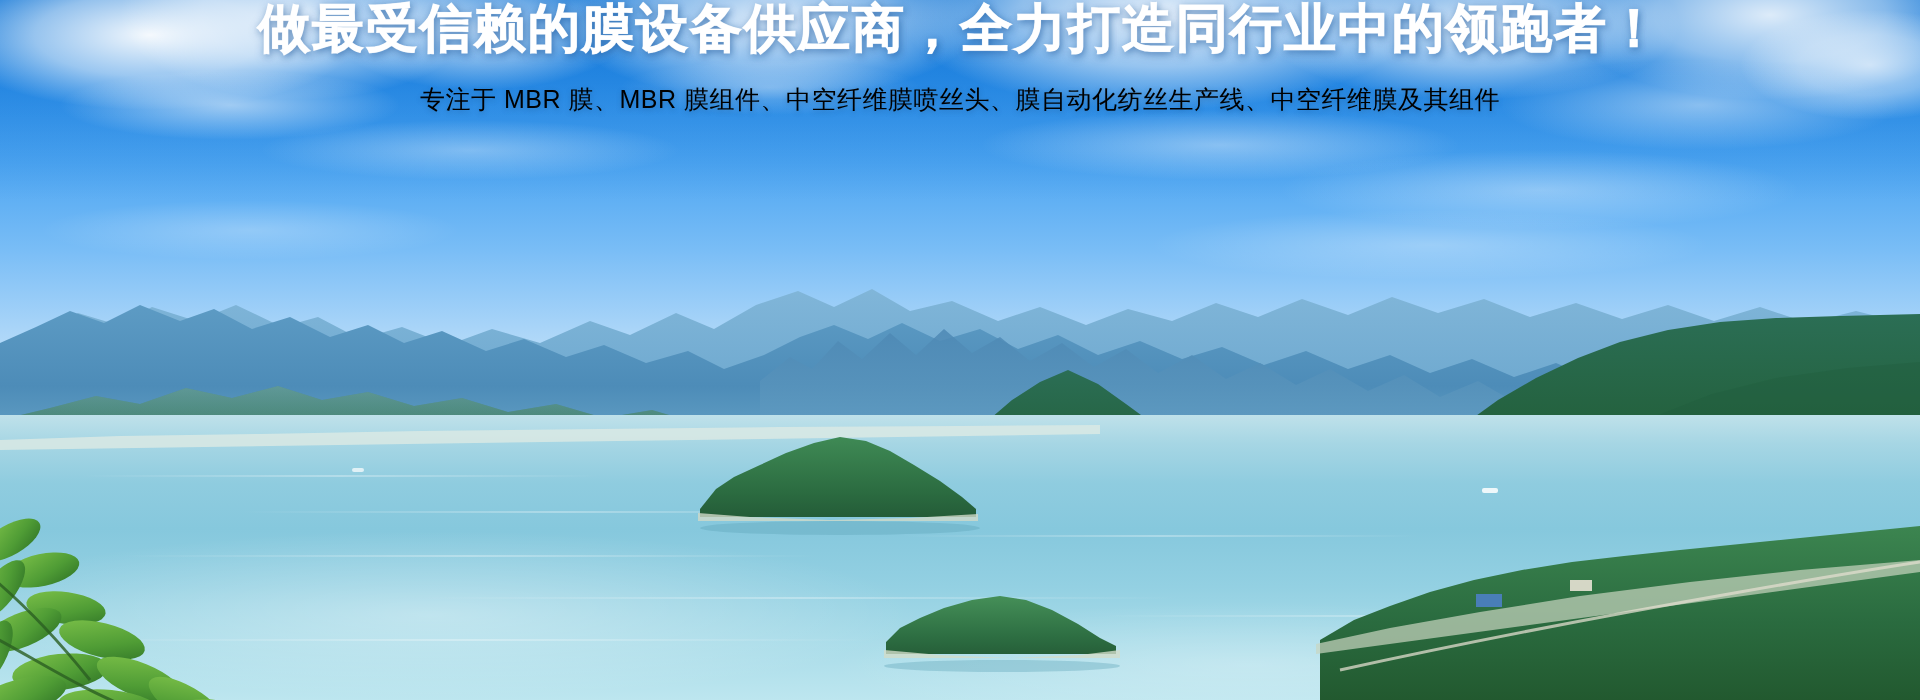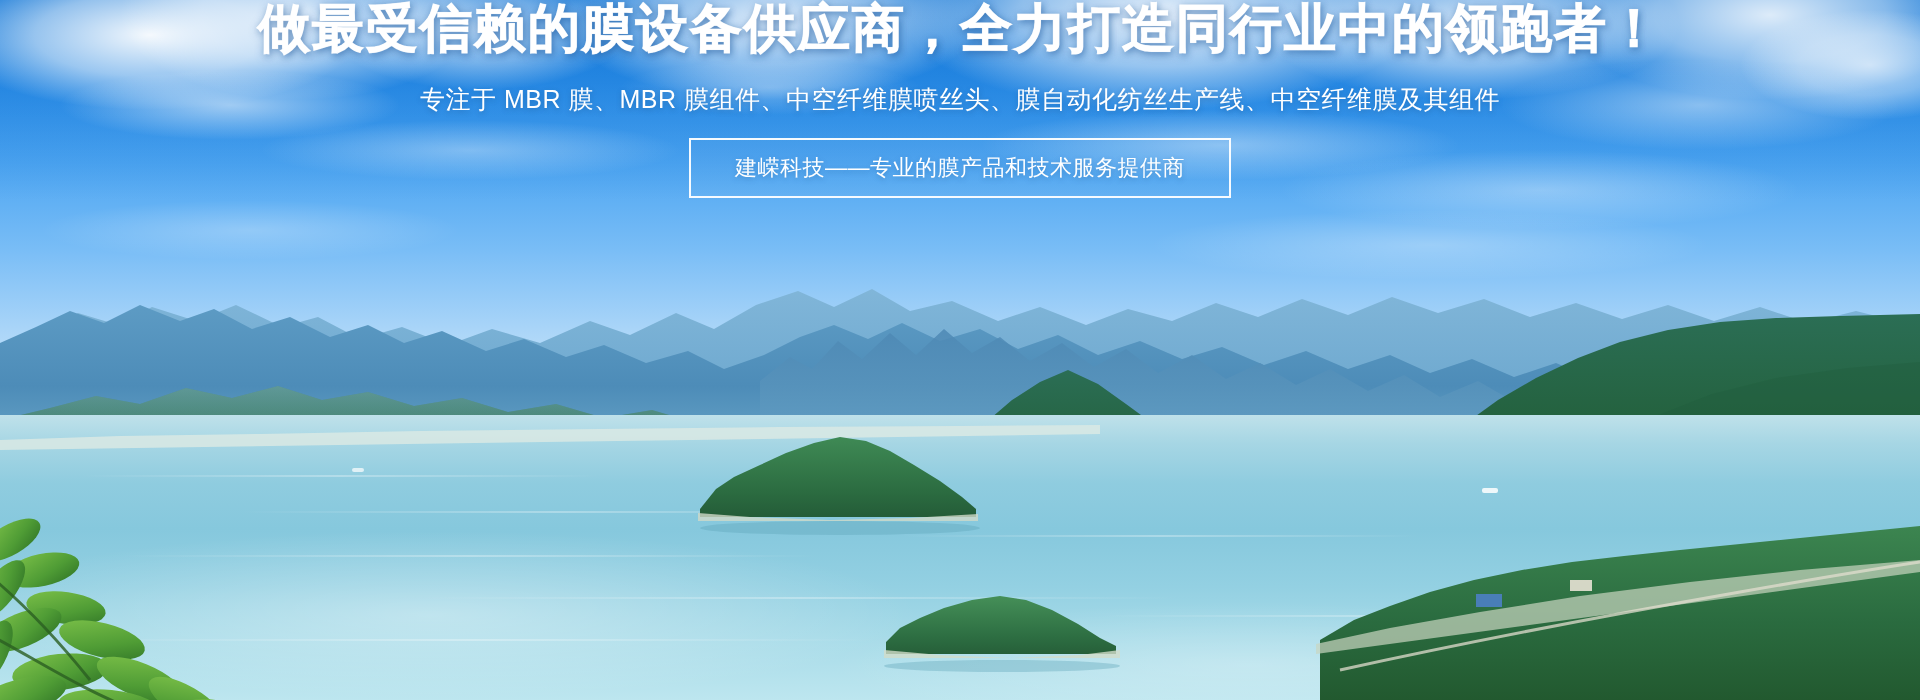--- a/index.html
+++ b/index.html
@@ -96,21 +96,21 @@
     line-height:1.1;
     text-shadow:
       0 0 1px rgba(255,255,255,.9),
       2px 2px 6px rgba(20,80,150,.45),
       0 3px 10px rgba(20,80,150,.35);
     -webkit-text-stroke:1px rgba(255,255,255,.85);
   }
   .subline {
     margin-top:26px;
     font-size:25px;
-    color:#ffffff;
+    color:#000000;
     white-space:nowrap;
     letter-spacing:.5px;
     text-shadow:0 2px 5px rgba(30,90,150,.45);
   }
   .tagline-box {
     margin-top:22px;
     border:2px solid rgba(255,255,255,.95);
     padding:13px 44px;
     font-size:22px;
     color:#ffffff;
@@ -328,16 +328,15 @@
     </g>
     <g stroke="#2b5f22" stroke-width="3" fill="none" opacity=".8">
       <path d="M0,120 C40,150 80,190 120,240"></path>
       <path d="M10,190 C60,215 110,250 170,272"></path>
     </g>
   </svg>
 
   <div class="overlay">
     <div class="headline">做最受信赖的膜设备供应商，全力打造同行业中的领跑者！</div>
     <div class="subline">专注于 MBR 膜、MBR 膜组件、中空纤维膜喷丝头、膜自动化纺丝生产线、中空纤维膜及其组件</div>
-    <div class="tagline-box">建嵘科技——专业的膜产品和技术服务提供商</div>
   </div>
 
 </div>
 
 </body></html>

